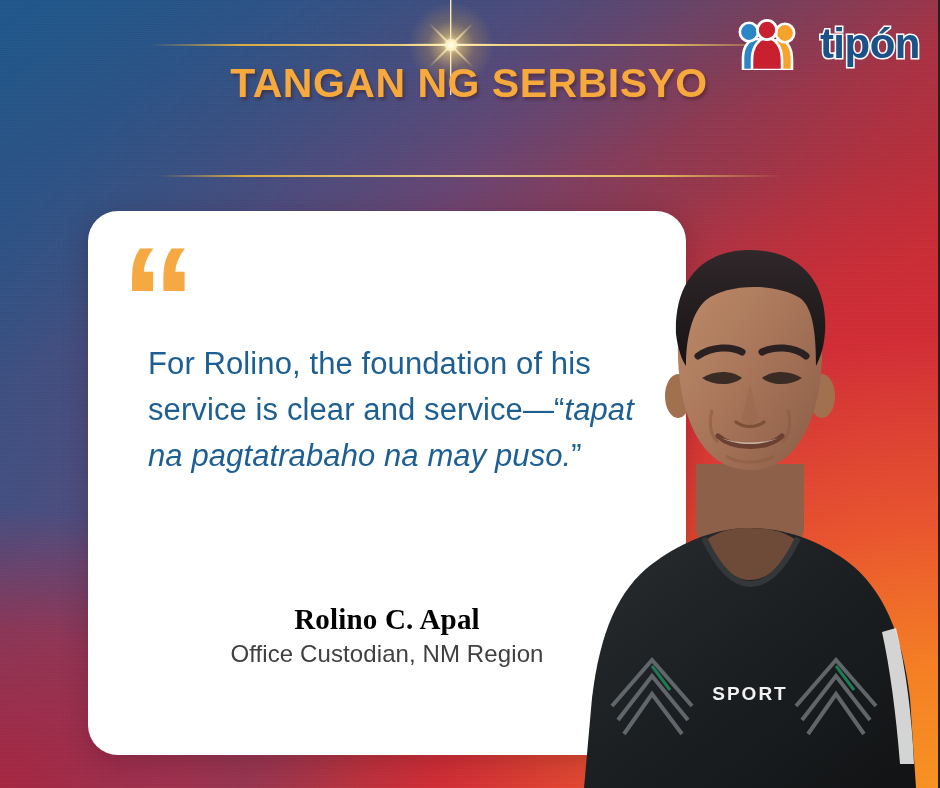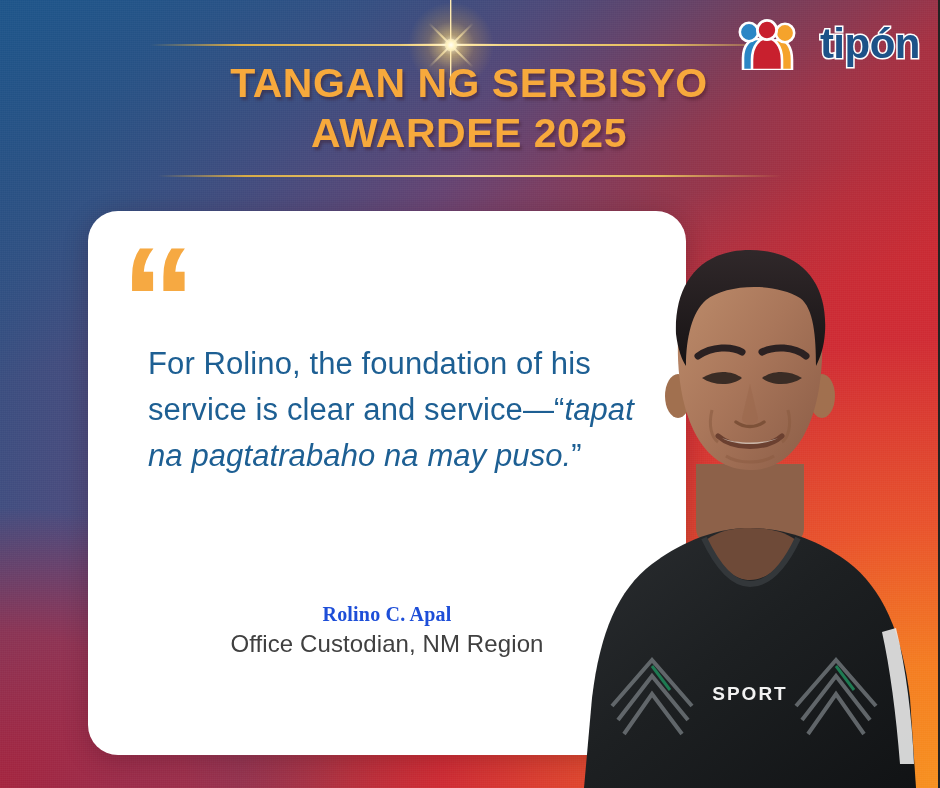--- a/index.html
+++ b/index.html
@@ -127,22 +127,22 @@
     line-height: 1.48;
     letter-spacing: .1px;
   }
   .quote-body .tagalog { font-style: italic; }
 
   .attrib { position: absolute; left: 0; top: 392px; width: 100%; text-align: center; }
   .attrib-name {
     display: block;
     font-family: "Liberation Serif", serif;
     font-weight: bold;
-    font-size: 20px;
-    color: #1d4ed8;
+    font-size: 29px;
+    color: #000000;
     letter-spacing: .2px;
   }
   .attrib-role {
     display: block;
     margin-top: 4px;
     font-size: 24px;
     color: #404040;
     letter-spacing: .1px;
   }
 
@@ -168,21 +168,20 @@
       <div class="glow"></div>
       <div class="ray ray-d1"></div>
       <div class="ray ray-d2"></div>
       <div class="ray ray-h"></div>
       <div class="ray ray-v"></div>
       <div class="core"></div>
     </div>
 
     <div class="title">
       <span>TANGAN NG SERBISYO</span>
-      <span class="line2">AWARDEE 2025</span>
     </div>
 
     <div class="rule rule-bottom"></div>
 
     <div class="logo">
       <span class="logo-mark">
         <svg viewBox="0 0 62 52" xmlns="http://www.w3.org/2000/svg">
 
           <path d="M7 40 C7 27 14 21 21 21 C28 21 34 27 34 40 L34 52 L7 52 Z" fill="#2b86c5" stroke="#ffffff" stroke-width="2.6"></path>
           <path d="M28 42 C28 28 36 22 43 22 C50 22 56 28 56 42 L56 52 L28 52 Z" fill="#f5a32c" stroke="#ffffff" stroke-width="2.6"></path>

